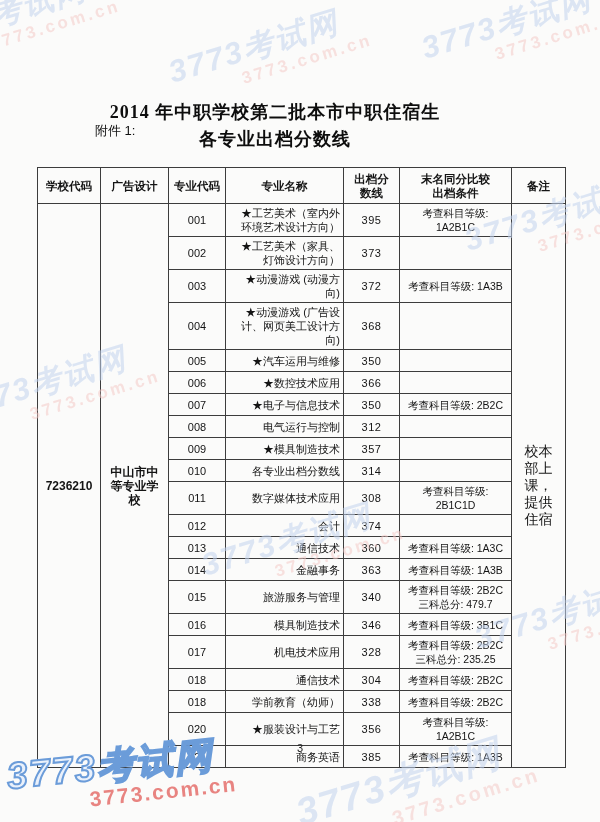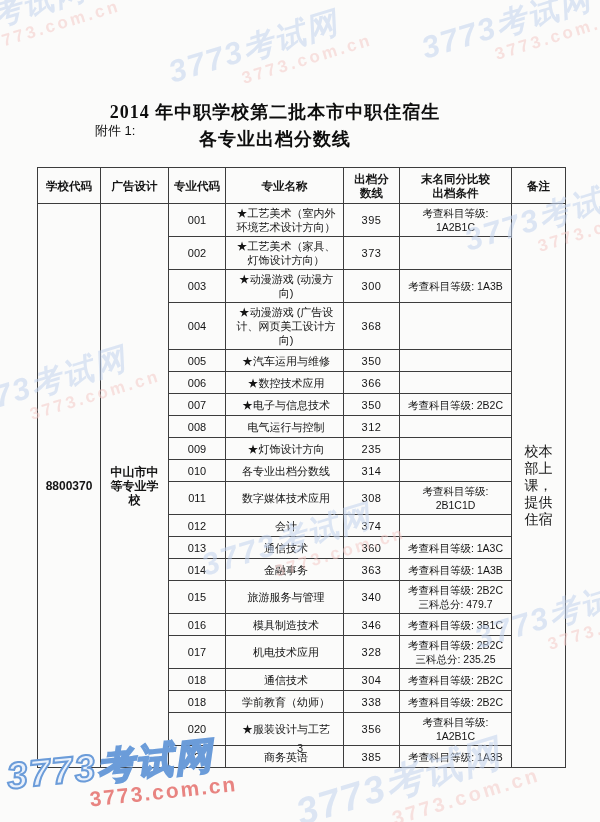--- a/index.html
+++ b/index.html
@@ -87,21 +87,21 @@
     text-align:center;
     vertical-align:middle;
     padding:2px 3px;
     background:transparent;
   }
   .score-table thead th {
     font-weight:700; font-size:11.5px;
     height:36px; line-height:14px;
   }
   .score-table td { height:22px; line-height:14px; }
-  td.cell-name { text-align:center; padding-left:6px; }
+  td.cell-name { text-align:right; padding-left:6px; }
   td.cell-cond { font-size:10.5px;margin-top:8px; }
   td.cell-merged { font-weight:700; font-size:12px; padding:0 5px; }
   td.cell-remarks { font-weight:400; font-size:14px; padding:0 8px; line-height:17px; }
   td.cell-score { letter-spacing:.5px; }
 
   .page-number {
     position:absolute; left:0; top:742px; width:600px;
     text-align:center; font-size:11px; color:#222;
   }
 </style>
@@ -175,40 +175,40 @@
         </th>
         <th>
           <div>末名同分比较</div>
           <div>出档条件</div>
         </th>
         <th>备注</th>
       </tr>
     </thead>
     <tbody>
         <tr>
-          <td class="cell-merged" rowspan="21">8800370</td>
+          <td class="cell-merged" rowspan="21">7236210</td>
           <td class="cell-merged" rowspan="21">中山市中等专业学校</td>
           <td class="cell-code">001</td>
           <td class="cell-name">★工艺美术（室内外环境艺术设计方向）</td>
           <td class="cell-score">395</td>
           <td class="cell-cond">
             <div>考查科目等级: 1A2B1C</div>
           </td>
           <td class="cell-remarks" rowspan="21">校本部上课，提供住宿</td>
         </tr>
         <tr>
           <td class="cell-code">002</td>
           <td class="cell-name">★工艺美术（家具、灯饰设计方向）</td>
           <td class="cell-score">373</td>
           <td class="cell-cond"></td>
         </tr>
         <tr>
           <td class="cell-code">003</td>
           <td class="cell-name">★动漫游戏 (动漫方向)</td>
-          <td class="cell-score">300</td>
+          <td class="cell-score">372</td>
           <td class="cell-cond">
             <div>考查科目等级: 1A3B</div>
           </td>
         </tr>
         <tr>
           <td class="cell-code">004</td>
           <td class="cell-name">★动漫游戏 (广告设计、网页美工设计方向)</td>
           <td class="cell-score">368</td>
           <td class="cell-cond"></td>
         </tr>
@@ -233,22 +233,22 @@
           </td>
         </tr>
         <tr>
           <td class="cell-code">008</td>
           <td class="cell-name">电气运行与控制</td>
           <td class="cell-score">312</td>
           <td class="cell-cond"></td>
         </tr>
         <tr>
           <td class="cell-code">009</td>
-          <td class="cell-name">★灯饰设计方向</td>
-          <td class="cell-score">235</td>
+          <td class="cell-name">★模具制造技术</td>
+          <td class="cell-score">357</td>
           <td class="cell-cond"></td>
         </tr>
         <tr>
           <td class="cell-code">010</td>
           <td class="cell-name">各专业出档分数线</td>
           <td class="cell-score">314</td>
           <td class="cell-cond"></td>
         </tr>
         <tr>
           <td class="cell-code">011</td>

